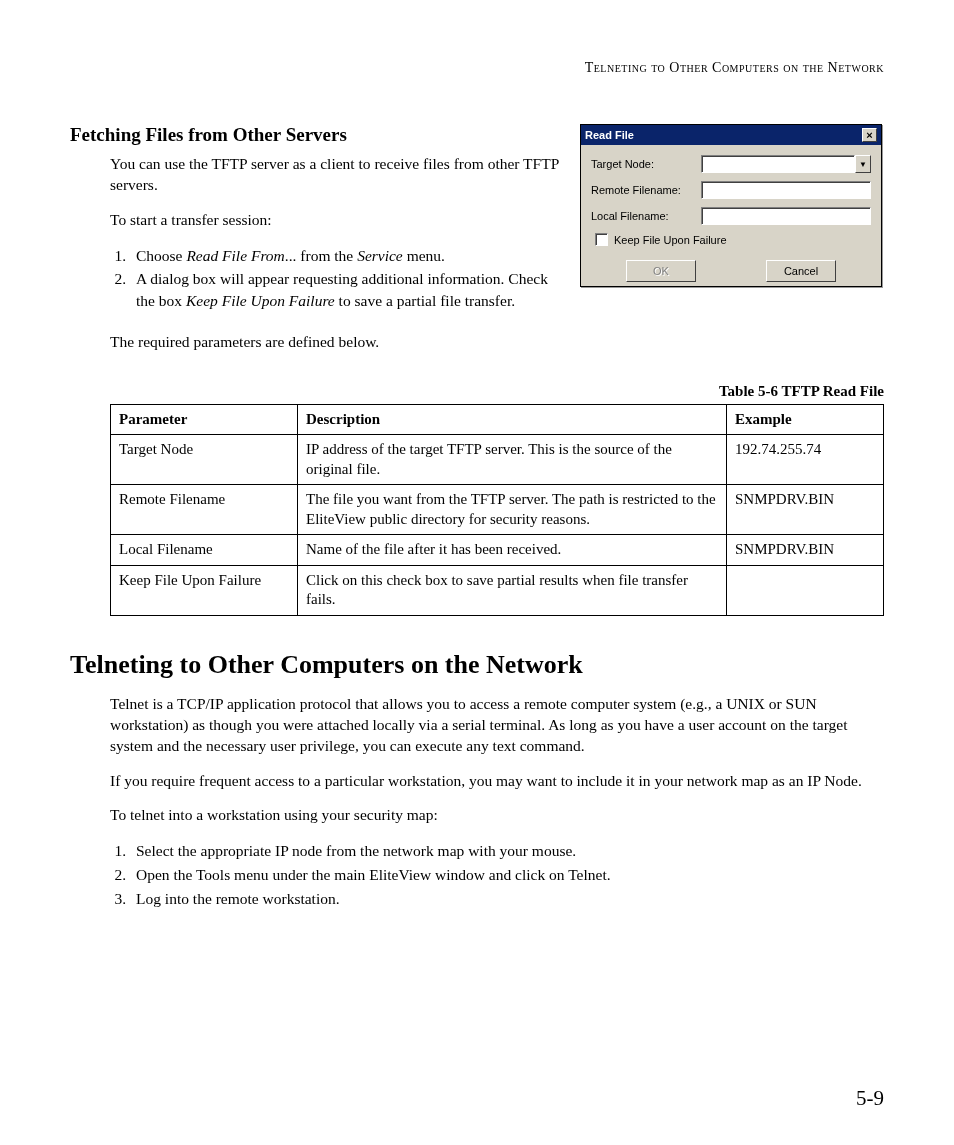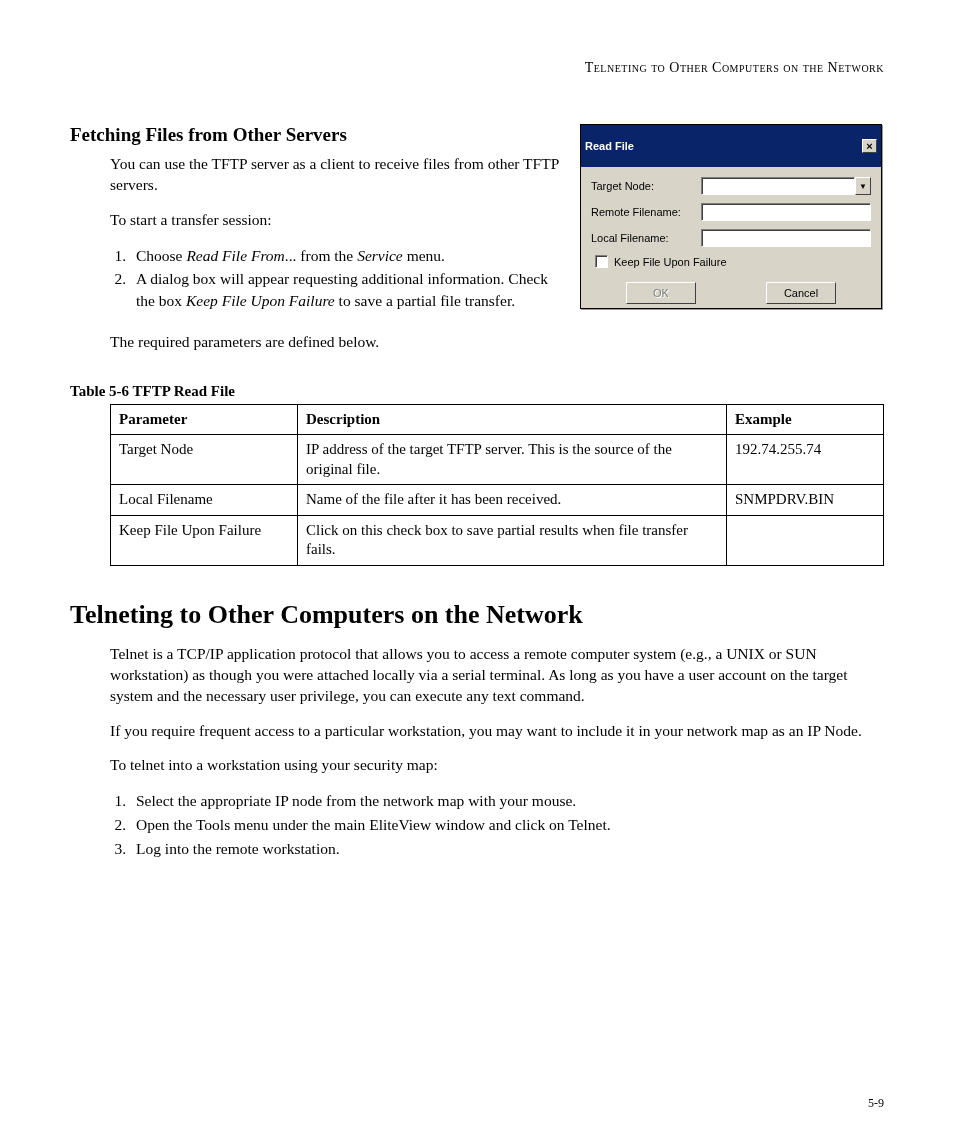--- a/index.html
+++ b/index.html
@@ -47,21 +47,21 @@
     line-height: 1.4;
   }
   .two-col {
     display: flex;
     align-items: flex-start;
     gap: 10px;
     margin-bottom: 6px;
   }
   .two-col-left { flex: 0 0 500px; }
   .caption {
-    text-align: left;
+    text-align: right;
     font-weight: bold;
     font-size: 15px;
     margin: 30px 0 4px 0;
   }
   table.param {
     border-collapse: collapse;
     width: 100%;
     font-size: 15px;
   }
   table.param th, table.param td {
@@ -89,21 +89,21 @@
     background: #d8d4c8;
     font-family: Tahoma, Arial, sans-serif;
     font-size: 11px;
     color: #000;
     box-shadow: 1px 1px 0 #999;
   }
   .dialog-title {
     background: #0a246a;
     color: #fff;
     font-weight: bold;
-    padding: 14px 4px;
+    padding: 3px 4px;
     display: flex;
     align-items: center;
     justify-content: space-between;
     font-size: 11px;
   }
   .dialog-close {
     width: 15px;
     height: 14px;
     background: #d8d4c8;
     border: 1px solid #fff;
@@ -163,21 +163,21 @@
     text-align:center;
     line-height:20px;
     font-size:11px;
   }
   .dlg-btn.disabled { color:#808080; text-shadow: 1px 1px 0 #fff; }
 
   .page-number {
     position: absolute;
     bottom: 34px;
     right: 70px;
-    font-size: 12px;
+    font-size: 21px;
   }
 </style>
 </head>
 <body>
 
 <div class="page">
 
   <div class="running-head">Telneting to Other Computers on the Network</div>
 
   <div class="two-col">
@@ -238,20 +238,25 @@
         <th class="col-param">Parameter</th>
         <th class="col-desc">Description</th>
         <th class="col-ex">Example</th>
       </tr>
       <tr>
         <td>Target Node</td>
             <td>IP address of the target TFTP server. This is the source of the original file.</td>
             <td>192.74.255.74</td>
       </tr>
       <tr>
+        <td>Remote Filename</td>
+            <td>The file you want from the TFTP server. The path is restricted to the EliteView public directory for security reasons.</td>
+            <td>SNMPDRV.BIN</td>
+      </tr>
+      <tr>
         <td>Local Filename</td>
             <td>Name of the file after it has been received.</td>
             <td>SNMPDRV.BIN</td>
       </tr>
       <tr>
         <td>Keep File Upon Failure</td>
             <td>Click on this check box to save partial results when file transfer fails.</td>
             <td></td>
       </tr>
     </tbody>

